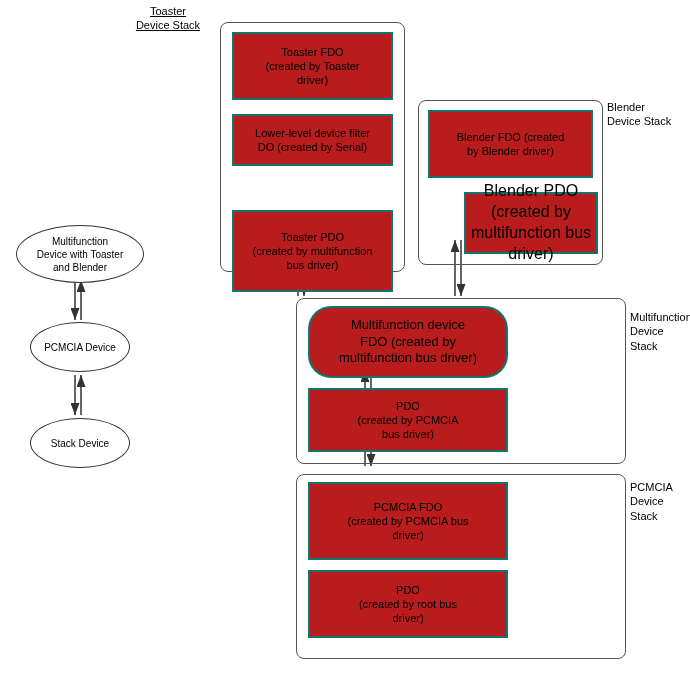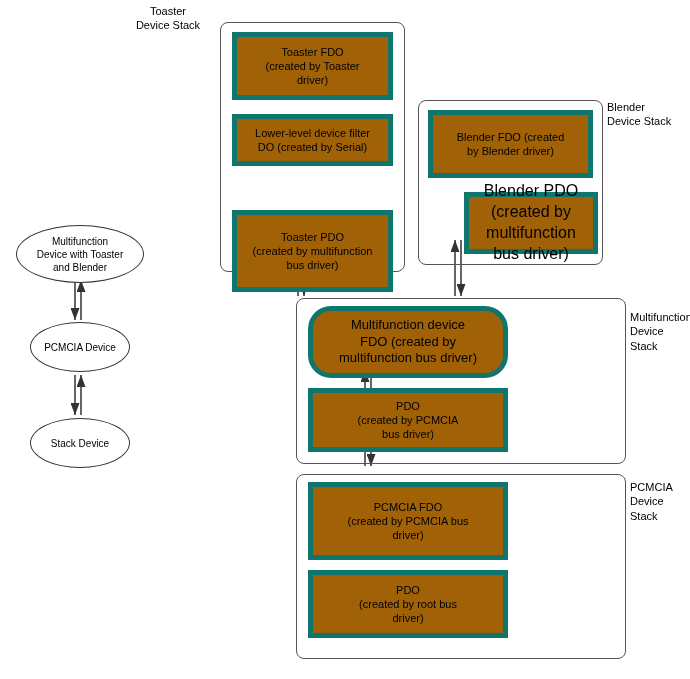--- a/index.html
+++ b/index.html
@@ -13,22 +13,22 @@
       overflow: hidden;
     }
     .diagram {
       position: relative;
       width: 690px;
       height: 679px;
     }
     
     .box {
       position: absolute;
-      border: 5px solid #0f766e;
-      background: #a16207;
+      border: 2px solid #0f766e;
+      background: #b91c1c;
       text-align: center;
       display: flex;
       align-items: center;
       justify-content: center;
       padding: 4px;
       line-height: 1.3;
     }
     .group-box {
       position: absolute;
       border: 1.5px solid #555;
@@ -88,21 +88,21 @@
     <line x1="455" y1="296" x2="455" y2="240" stroke="#333" stroke-width="1.5" marker-end="url(#arrowhead)"></line>
     <line x1="461" y1="240" x2="461" y2="296" stroke="#333" stroke-width="1.5" marker-end="url(#arrowhead)"></line>
 
     <line x1="75" y1="280" x2="75" y2="320" stroke="#333" stroke-width="1.5" marker-end="url(#arrowhead)"></line>
     <line x1="81" y1="320" x2="81" y2="280" stroke="#333" stroke-width="1.5" marker-end="url(#arrowhead)"></line>
 
     <line x1="75" y1="375" x2="75" y2="415" stroke="#333" stroke-width="1.5" marker-end="url(#arrowhead)"></line>
     <line x1="81" y1="415" x2="81" y2="375" stroke="#333" stroke-width="1.5" marker-end="url(#arrowhead)"></line>
   </svg>
 
-  <div class="label" style="left:128px; top:4px; font-size:11px; text-align:center; width:80px;">Toaster<br>Device Stack</div>
+  <div class="label" style="left:128px; top:4px; font-size:11px; text-align:center; width:80px;text-decoration:underline;">Toaster<br>Device Stack</div>
 
   <div class="group-box" style="left:220px; top:22px; width:185px; height:250px;">
   </div>
 
   <div class="box" style="left:232px; top:32px; width:161px; height:68px; font-size:11px;">
     <span>Toaster FDO<br>(created by Toaster<br>driver)</span>
   </div>
 
   <div class="box" style="left:232px; top:114px; width:161px; height:52px; font-size:11px;">
     <span>Lower-level device filter<br>DO (created by Serial)</span>

